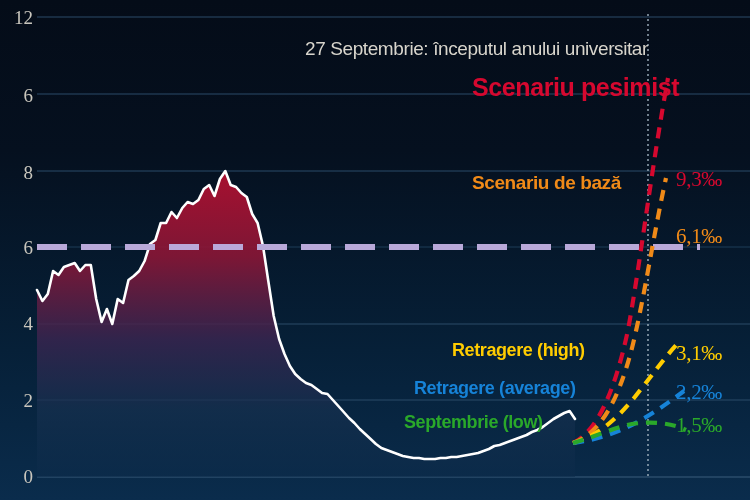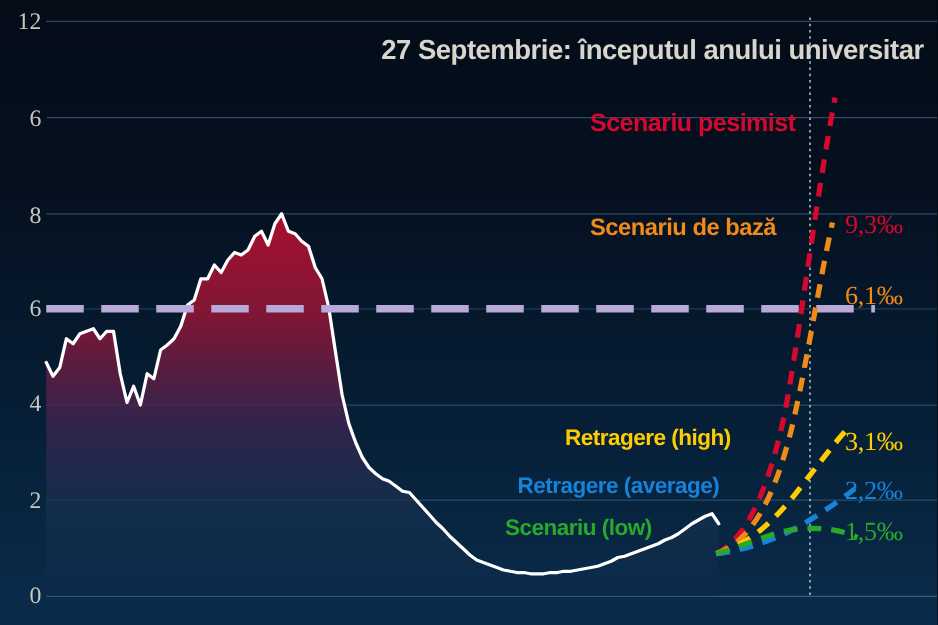--- a/index.html
+++ b/index.html
@@ -33,22 +33,23 @@
   }
   .annot {
     position: absolute;
     font-family: "Liberation Sans", sans-serif;
     font-weight: bold;
     white-space: nowrap;
     letter-spacing: -0.4px;
   }
   .annot-title {
     color: #d8d5cc;
-    font-size: 22px;
-    font-weight: bold;
+    font-size: 19px;
+    font-weight: normal;
+    margin-top: 11px;
   }
   .val-label {
     position: absolute;
     font-family: "Liberation Serif", serif;
     font-size: 21px;
     white-space: nowrap;
     letter-spacing: -0.3px;
   }
 </style>
 </head>
@@ -99,29 +100,29 @@
 
     <path fill="none" stroke="#ffcc00" stroke-width="4.2" stroke-dasharray="11 8" stroke-linecap="butt" d="M573,443 C596,437 616,420 634,398 C650,378 665,357 679,342"></path>
 
     <path fill="none" stroke="#1683d8" stroke-width="4.2" stroke-dasharray="11 8" stroke-linecap="butt" d="M573,443 C597,440 620,432 641,420 C657,411 672,400 684,391"></path>
 
     <path fill="none" stroke="#2aa82a" stroke-width="4.2" stroke-dasharray="11 8" stroke-linecap="butt" d="M573,443 C592,438 612,428 632,424 C652,421 672,423 686,430"></path>
   </svg>
 
   <div class="annot annot-title" style="left:305px; top:27px;">27 Septembrie: începutul anului universitar</div>
 
-  <div class="annot" style="left:472px; top:73px; color:#d6082f; font-size:20px;margin-top:15px;">Scenariu pesimist</div>
+  <div class="annot" style="left:472px; top:73px; color:#d6082f; font-size:25px;">Scenariu pesimist</div>
 
   <div class="annot" style="left:472px; top:172px; color:#f08a18; font-size:19px;">Scenariu de bază</div>
 
   <div class="annot" style="left:452px; top:340px; color:#ffcc00; font-size:18px;">Retragere (high)</div>
 
   <div class="annot" style="left:414px; top:378px; color:#1683d8; font-size:18px;">Retragere (average)</div>
 
-  <div class="annot" style="left:404px; top:412px; color:#2aa82a; font-size:18px;">Scenariu (low)</div>
+  <div class="annot" style="left:404px; top:412px; color:#2aa82a; font-size:18px;">Septembrie (low)</div>
 
   <div class="val-label" style="left:676px; top:167px; color:#d6082f;">9,3‰</div>
 
   <div class="val-label" style="left:676px; top:224px; color:#f08a18;text-align:right;">6,1‰</div>
 
   <div class="val-label" style="left:676px; top:341px; color:#ffcc00;">3,1‰</div>
 
   <div class="val-label" style="left:676px; top:380px; color:#1683d8;">2,2‰</div>
 
   <div class="val-label" style="left:676px; top:413px; color:#2aa82a;">1,5‰</div>

